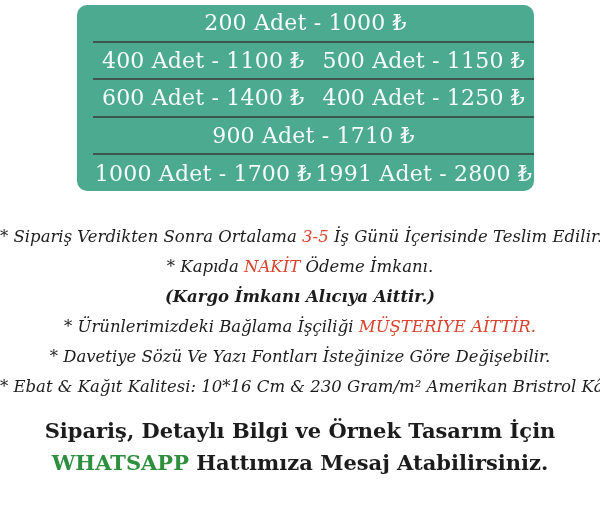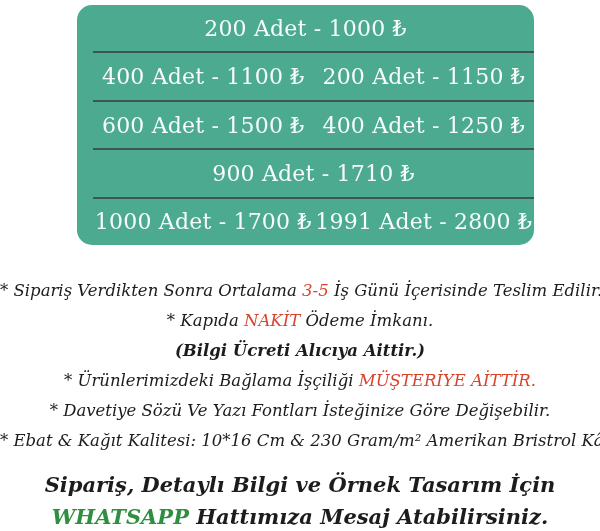--- a/index.html
+++ b/index.html
@@ -18,23 +18,23 @@
     height: 531px;
     overflow: hidden;
     font-family: "DejaVu Serif", "Liberation Serif", serif;
     color: var(--ink);
   }
 
   
   .price-table {
     margin: 5px 0 0 77px;
     width: 457px;
-    height: 240px;
+    height: 186px;
     background: var(--table_bg);
-    border-radius: 15px;
+    border-radius: 10px;
     overflow: hidden;
     display: flex;
     flex-direction: column;
   }
   .price-row {
     flex: 1;
     display: flex;
     align-items: center;
   }
   .price-row + .price-row { border-top: 2px solid var(--table_divider); margin-left: 16px; }
@@ -62,59 +62,58 @@
   }
   .note .red { color: var(--accent_red); }
   .note .bold { font-weight: 700; }
 
   
   .footer {
     margin-top: 13px;
     text-align: center;
   }
   .footer-line {
-    font-style: italic;
     font-weight: 700;
     font-size: 21px;
     line-height: 32px;
     white-space: nowrap;
     color: var(--ink);
   }
   .footer-line .green { color: var(--accent_green); }
 </style>
 </head>
 <body>
 
 <div class="price-table">
   <div class="price-row">
     <span class="price-cell">200 Adet - 1000 ₺</span>
   </div>
   <div class="price-row">
     <span class="price-cell">400 Adet - 1100 ₺</span>
-    <span class="price-cell">200 Adet - 1150 ₺</span>
+    <span class="price-cell">500 Adet - 1150 ₺</span>
   </div>
   <div class="price-row">
-    <span class="price-cell">600 Adet - 1500 ₺</span>
+    <span class="price-cell">600 Adet - 1400 ₺</span>
     <span class="price-cell">400 Adet - 1250 ₺</span>
   </div>
   <div class="price-row">
     <span class="price-cell">900 Adet - 1710 ₺</span>
   </div>
   <div class="price-row">
     <span class="price-cell">1000 Adet - 1700 ₺</span>
     <span class="price-cell">1991 Adet - 2800 ₺</span>
   </div>
 </div>
 
 <div class="notes">
   <p class="note"><span>* Sipariş Verdikten Sonra Ortalama </span><span class="red">3-5</span><span> İş Günü İçerisinde Teslim Edilir.</span></p>
 
   <p class="note"><span>* Kapıda </span><span class="red">NAKİT</span><span> Ödeme İmkanı.</span></p>
 
-  <p class="note"><span class="bold">(Bilgi Ücreti Alıcıya Aittir.)</span></p>
+  <p class="note"><span class="bold">(Kargo İmkanı Alıcıya Aittir.)</span></p>
 
   <p class="note"><span>* Ürünlerimizdeki Bağlama İşçiliği </span><span class="red">MÜŞTERİYE AİTTİR.</span></p>
 
   <p class="note"><span>* Davetiye Sözü Ve Yazı Fontları İsteğinize Göre Değişebilir.</span></p>
 
   <p class="note"><span>* Ebat &amp; Kağıt Kalitesi: 10*16 Cm &amp; 230 Gram/m² Amerikan Bristrol Kâğıt</span></p>
 </div>
 
 <div class="footer">
   <p class="footer-line">Sipariş, Detaylı Bilgi ve Örnek Tasarım İçin</p>

